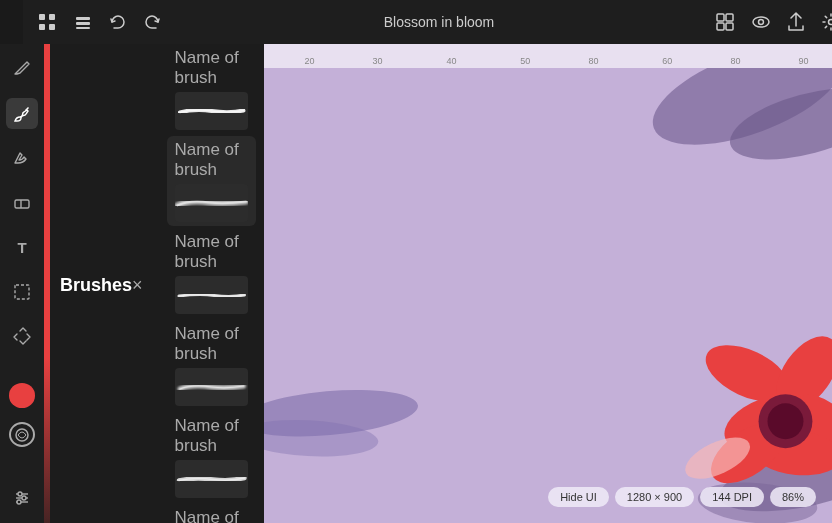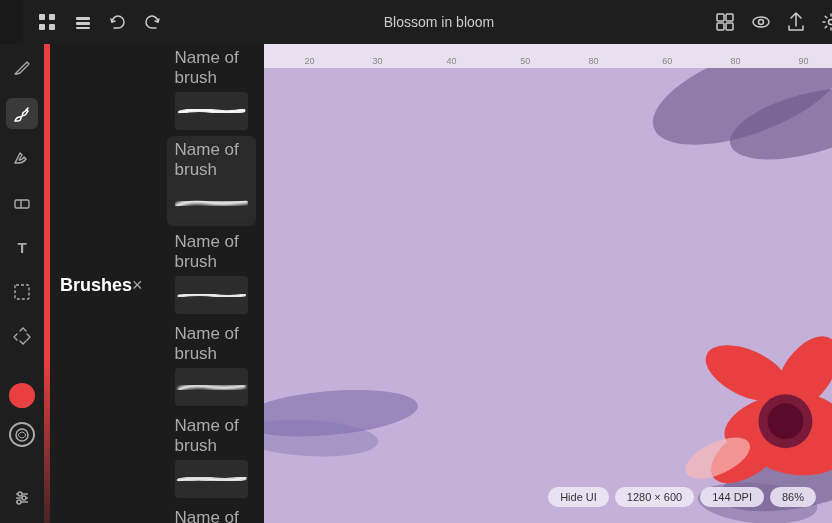--- a/index.html
+++ b/index.html
@@ -507,20 +507,20 @@
 
         <ellipse cx="460" cy="395" rx="35" ry="16" fill="#f8b8b8" opacity="0.7" transform="rotate(-25 460 395)"></ellipse>
 
         <circle cx="528" cy="358" r="27" fill="#7a1a3a"></circle>
         <circle cx="528" cy="358" r="18" fill="#5a0a2a"></circle>
       </svg>
     </div>
 
     <div class="info-badges">
       <div class="info-badge">Hide UI</div>
-      <div class="info-badge">1280 × 600</div>
+      <div class="info-badge">1280 × 900</div>
       <div class="info-badge">144 DPI</div>
       <div class="info-badge">86%</div>
     </div>
 
   </div>
 
 </div>
 
 </body></html>

